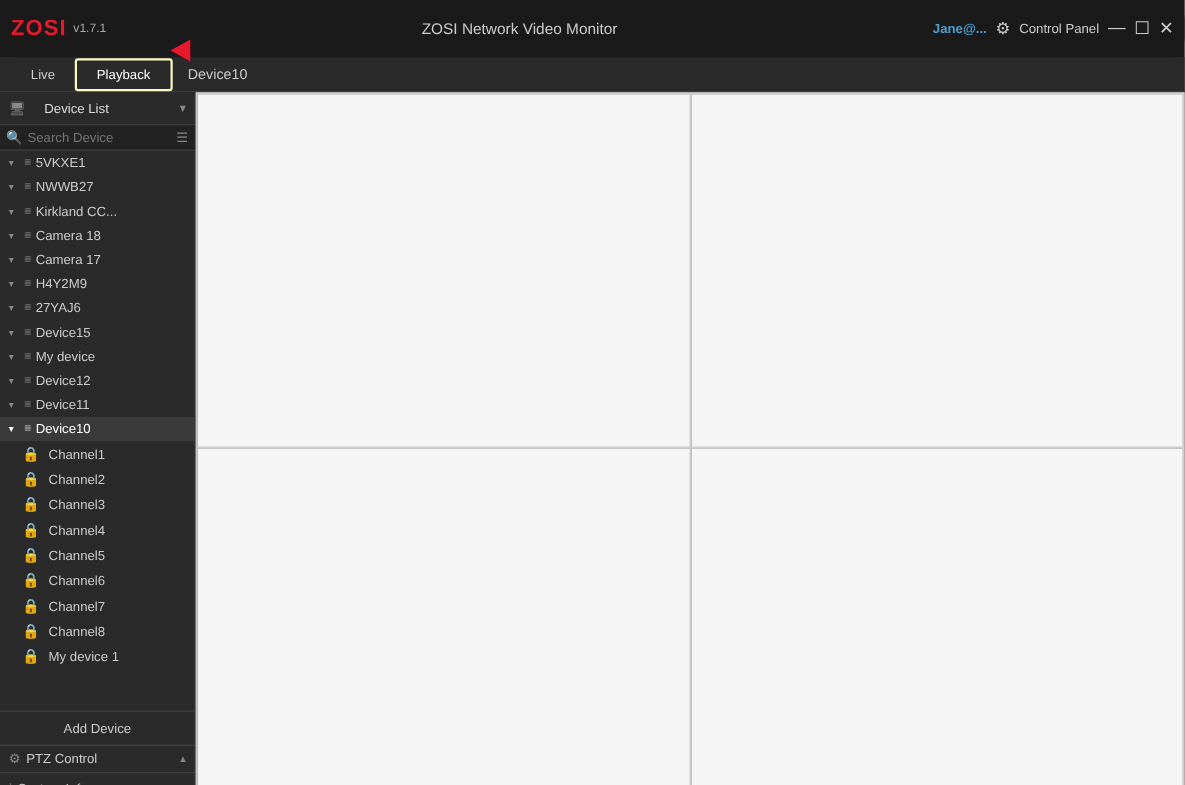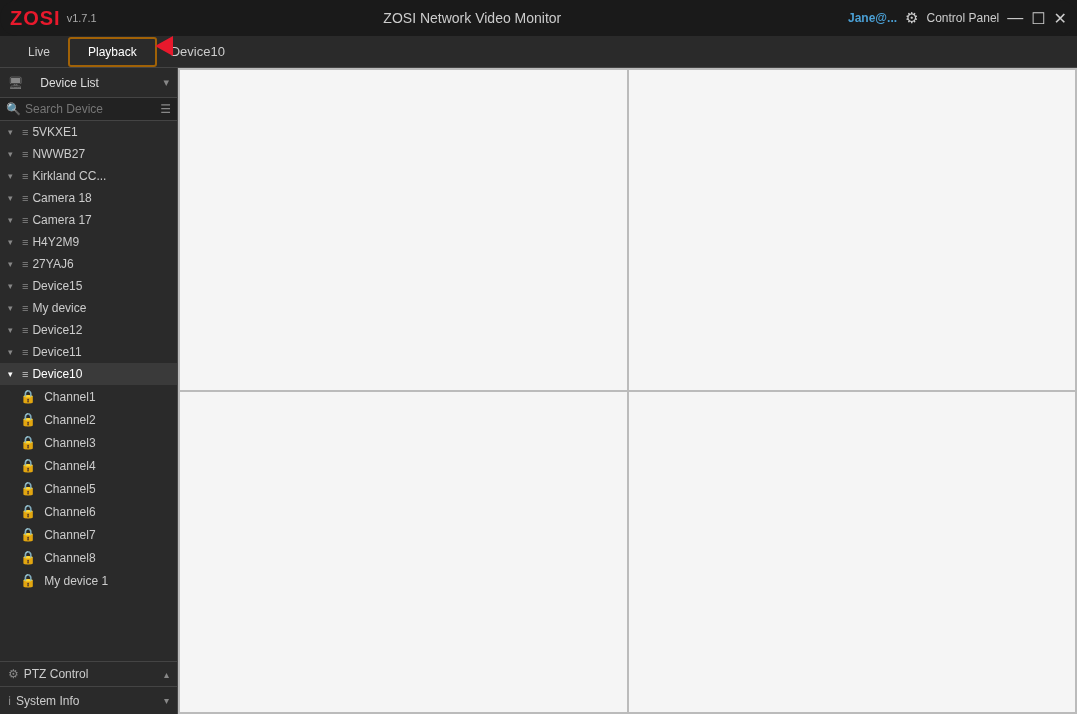--- a/index.html
+++ b/index.html
@@ -1,42 +1,42 @@
 <!DOCTYPE html>
 <html><head>
   <meta charset="utf-8">
   <style>
     * { margin: 0; padding: 0; box-sizing: border-box; }
     body { width: 1077px; height: 714px; background: #1a1a1a; font-family: Arial, sans-serif; font-size: 12px; overflow: hidden; }
 
     
     #titlebar {
       display: flex; align-items: center; justify-content: space-between;
-      background: #1a1a1a; height: 36px; padding: 0 10px; border-radius: 18px;
+      background: #1a1a1a; height: 52px; padding: 0 10px; border-radius: 18px;
     }
     #titlebar-left { display: flex; align-items: center; gap: 6px; }
     #app-logo { color: #e8192c; font-weight: bold; font-size: 20px; letter-spacing: 1px; }
     #app-version { color: #aaa; font-size: 11px; }
     #titlebar-center { color: #ccc; font-size: 14px; }
     #titlebar-right { display: flex; align-items: center; gap: 8px; color: #4a9fd4; font-size: 12px; }
     #titlebar-right .win-btn { color: #ccc; cursor: pointer; font-size: 14px; background: none; border: none; }
 
     
     #nav-tabs {
       display: flex; align-items: center;
       background: #2a2a2a; height: 32px; padding: 0 0 0 10px;
       border-bottom: 1px solid #444;
     }
     .nav-tab {
       padding: 6px 18px; color: #ccc; cursor: pointer; font-size: 12px;
       border-radius: 2px;
     }
     .nav-tab.active {
       background: transparent; color: #fff;
-      border: 2px solid #a16207; border-radius: 3px;
+      border: 2px solid #fef9c3; border-radius: 3px;
     }
     #breadcrumb-label {
       color: #ccc; font-size: 13px; margin-left: 14px;
     }
 
     
     #main {
       display: flex; height: calc(714px - 36px - 32px);
     }
 
@@ -299,20 +299,21 @@
         <span>Channel8</span>
       </div>
 
       <div class="tree-item" style="padding-left:20px;">
         <span style="font-size:13px;color:#888;margin-right:4px;">🔒</span>
         <span>My device 1</span>
       </div>
 
     </div>
 
+    <div id="add-device-btn">Add Device</div>
 
     <div id="ptz-control-section">
       <div style="display:flex;align-items:center;gap:5px;">
         <span style="font-size:12px;color:#888;">⚙</span>
         <span>PTZ Control</span>
       </div>
       <span style="font-size:10px;color:#888;">▴</span>
     </div>
 
     <div id="system-info-section">

